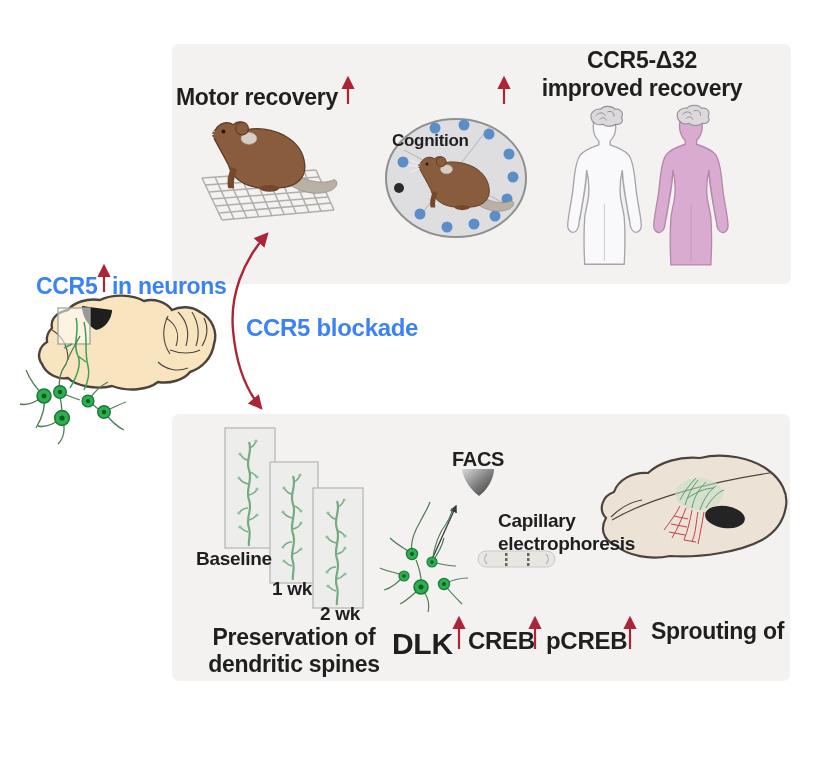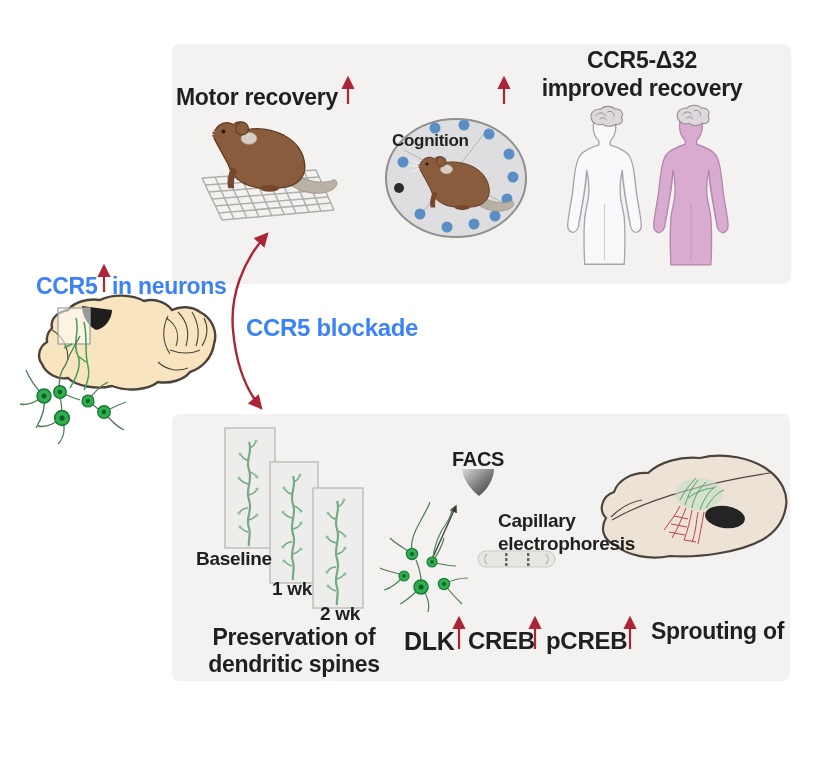--- a/index.html
+++ b/index.html
@@ -260,19 +260,19 @@
   <div>dendritic spines</div>
 </div>
 
 <div class="lbl" style="left:452px;top:448px;font-size:20px;">FACS</div>
 
 <div class="lbl" style="left:470px;top:509px;font-size:19px;line-height:23px;margin-left:28px;">
   <div>Capillary</div>
   <div>electrophoresis</div>
 </div>
 
-<span class="lbl" style="left:404px;top:627px;font-size:25px;">DLK</span>
+<span class="lbl" style="left:392px;top:627px;font-size:30px;">DLK</span>
 <span class="lbl" style="left:468px;top:627px;font-size:24px;">CREB</span>
 <span class="lbl" style="left:546px;top:627px;font-size:24px;">pCREB</span>
 
 <div class="lbl ctr" style="left:635px;top:618px;width:165px;font-size:23px;line-height:27px;">
   <div>Sprouting of</div>
 </div>
 
 </body></html>

